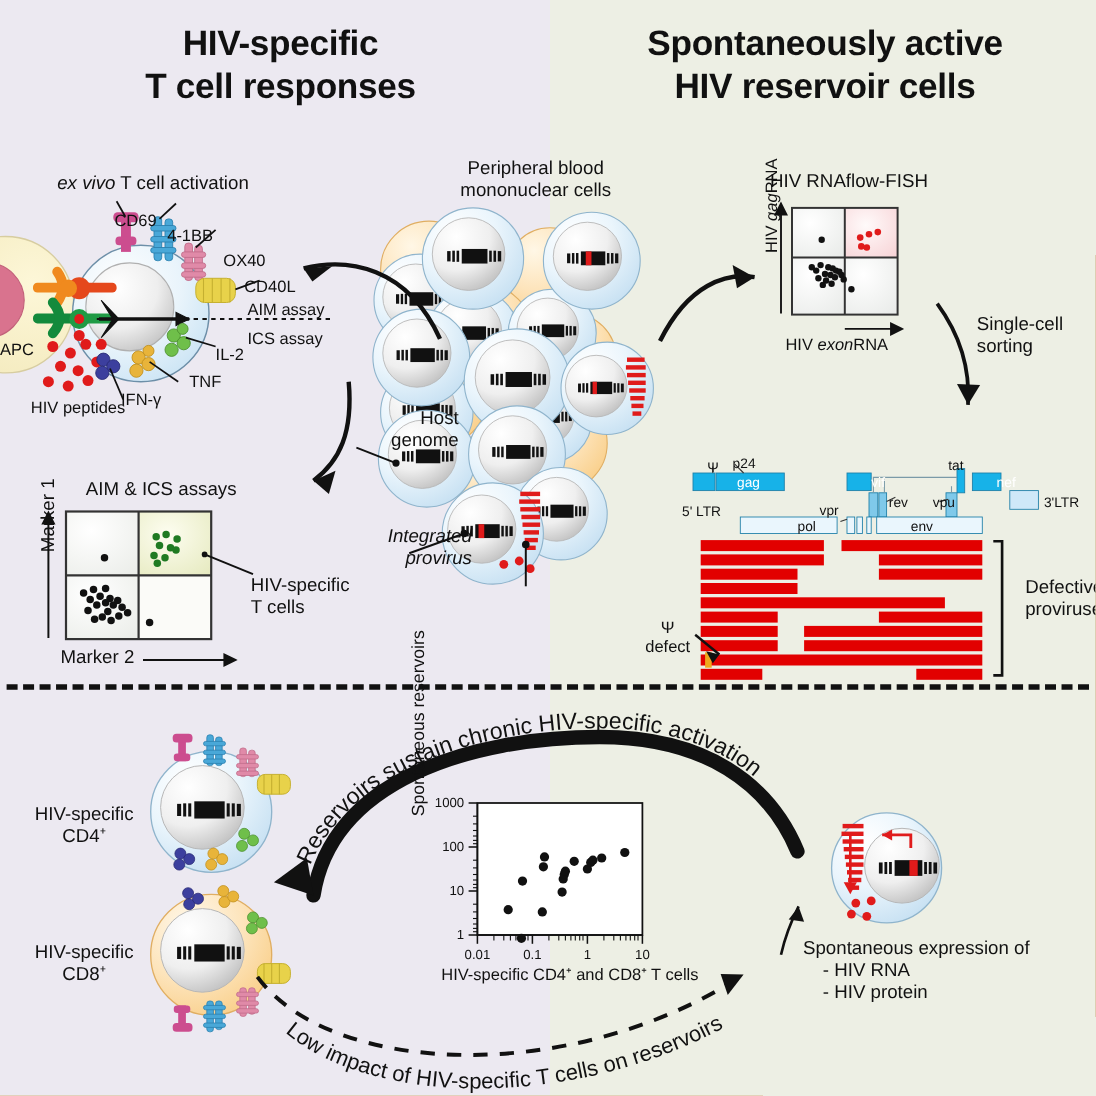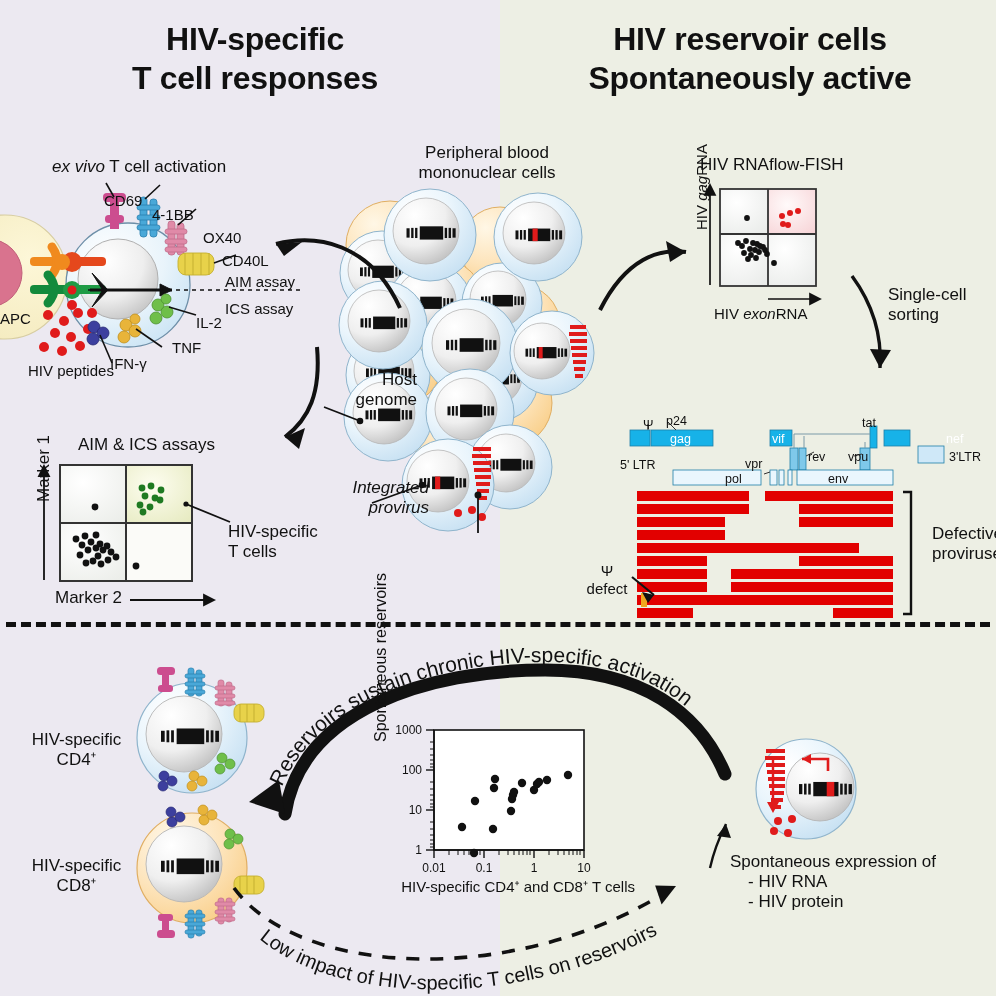--- a/index.html
+++ b/index.html
@@ -21,22 +21,22 @@
 
 <div id="fig">
   <div class="bg-left"></div>
   <div class="bg-right"></div>
 
   <div class="abs ttl" style="left:60px;top:20px;width:390px;">
     <div>HIV-specific</div>
     <div>T cell responses</div>
   </div>
   <div class="abs ttl" style="left:525px;top:20px;width:450px;">
+    <div>Spontaneously active</div>
     <div>HIV reservoir cells</div>
-    <div>Spontaneously active</div>
   </div>
 
   <div class="abs lbl" style="left:52px;top:157px;">
     <span class="ital">ex vivo</span><span> T cell activation</span>
   </div>
 
   <svg class="abs" style="left:0px;top:185px;" width="300" height="215" viewBox="0 0 300 215">
     <defs>
       <radialGradient id="tcellG" cx="35%" cy="30%" r="80%">
         <stop offset="0%" stop-color="#ffffff"></stop>
@@ -548,27 +548,27 @@
       <path d="M236 44 L244 42"></path>
       <path d="M146 62 L152 60"></path>
     </g>
   </svg>
 
   <div class="abs lbl-xs" style="left:620px;top:458px;">5' LTR</div>
   <div class="abs lbl-xs" style="left:643px;top:418px;">Ψ</div>
   <div class="abs lbl-xs" style="left:666px;top:414px;">p24</div>
   <div class="abs lbl-xs" style="left:670px;top:432px;color:#fff;">gag</div>
   <div class="abs lbl-xs" style="left:725px;top:472px;">pol</div>
-  <div class="abs lbl-xs" style="left:772px;top:432px;color:#fff;">vif</div>
+  <div class="abs lbl-xs" style="left:772px;top:432px;color:#fff;padding-left:20px;">vif</div>
   <div class="abs lbl-xs" style="left:745px;top:457px;">vpr</div>
   <div class="abs lbl-xs" style="left:808px;top:450px;">rev</div>
   <div class="abs lbl-xs" style="left:862px;top:416px;">tat</div>
   <div class="abs lbl-xs" style="left:848px;top:450px;">vpu</div>
   <div class="abs lbl-xs" style="left:828px;top:472px;">env</div>
-  <div class="abs lbl-xs" style="left:928px;top:432px;color:#fff;padding-left:18px;">nef</div>
+  <div class="abs lbl-xs" style="left:888px;top:432px;color:#fff;padding-left:18px;">nef</div>
   <div class="abs lbl-xs" style="left:949px;top:450px;">3'LTR</div>
 
   <svg class="abs" style="left:635px;top:490px;" width="290" height="126" viewBox="0 0 290 126">
     <g fill="#e20000">
       <g>
           <rect x="2" y="1" width="112" height="10"></rect>
           <rect x="130" y="1" width="128" height="10"></rect>
         </g>
       <g>
           <rect x="2" y="14" width="112" height="10"></rect>

